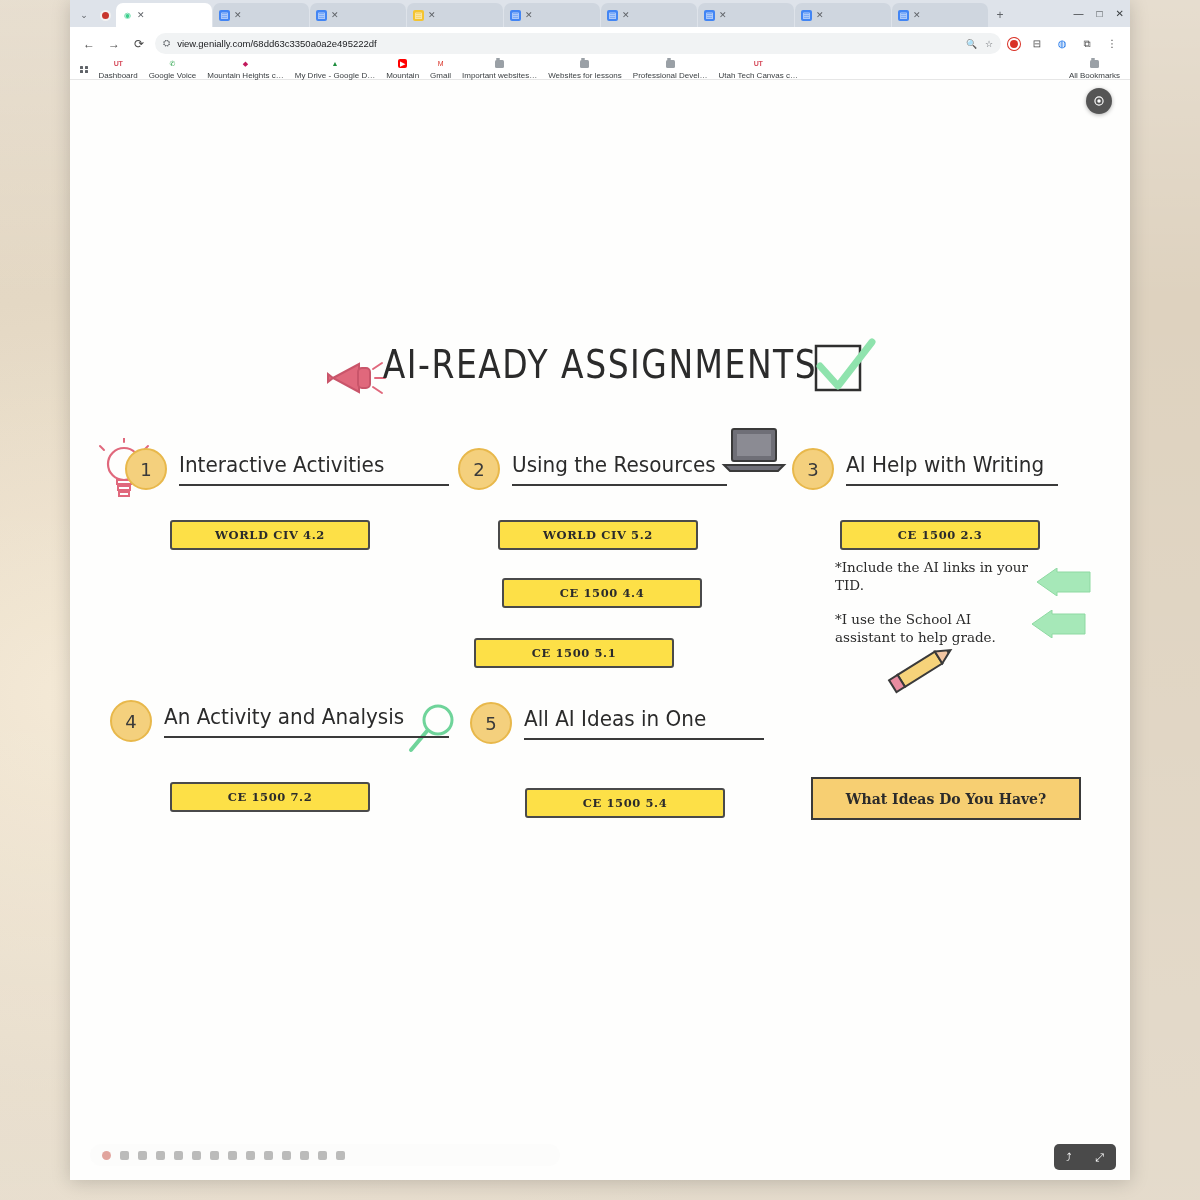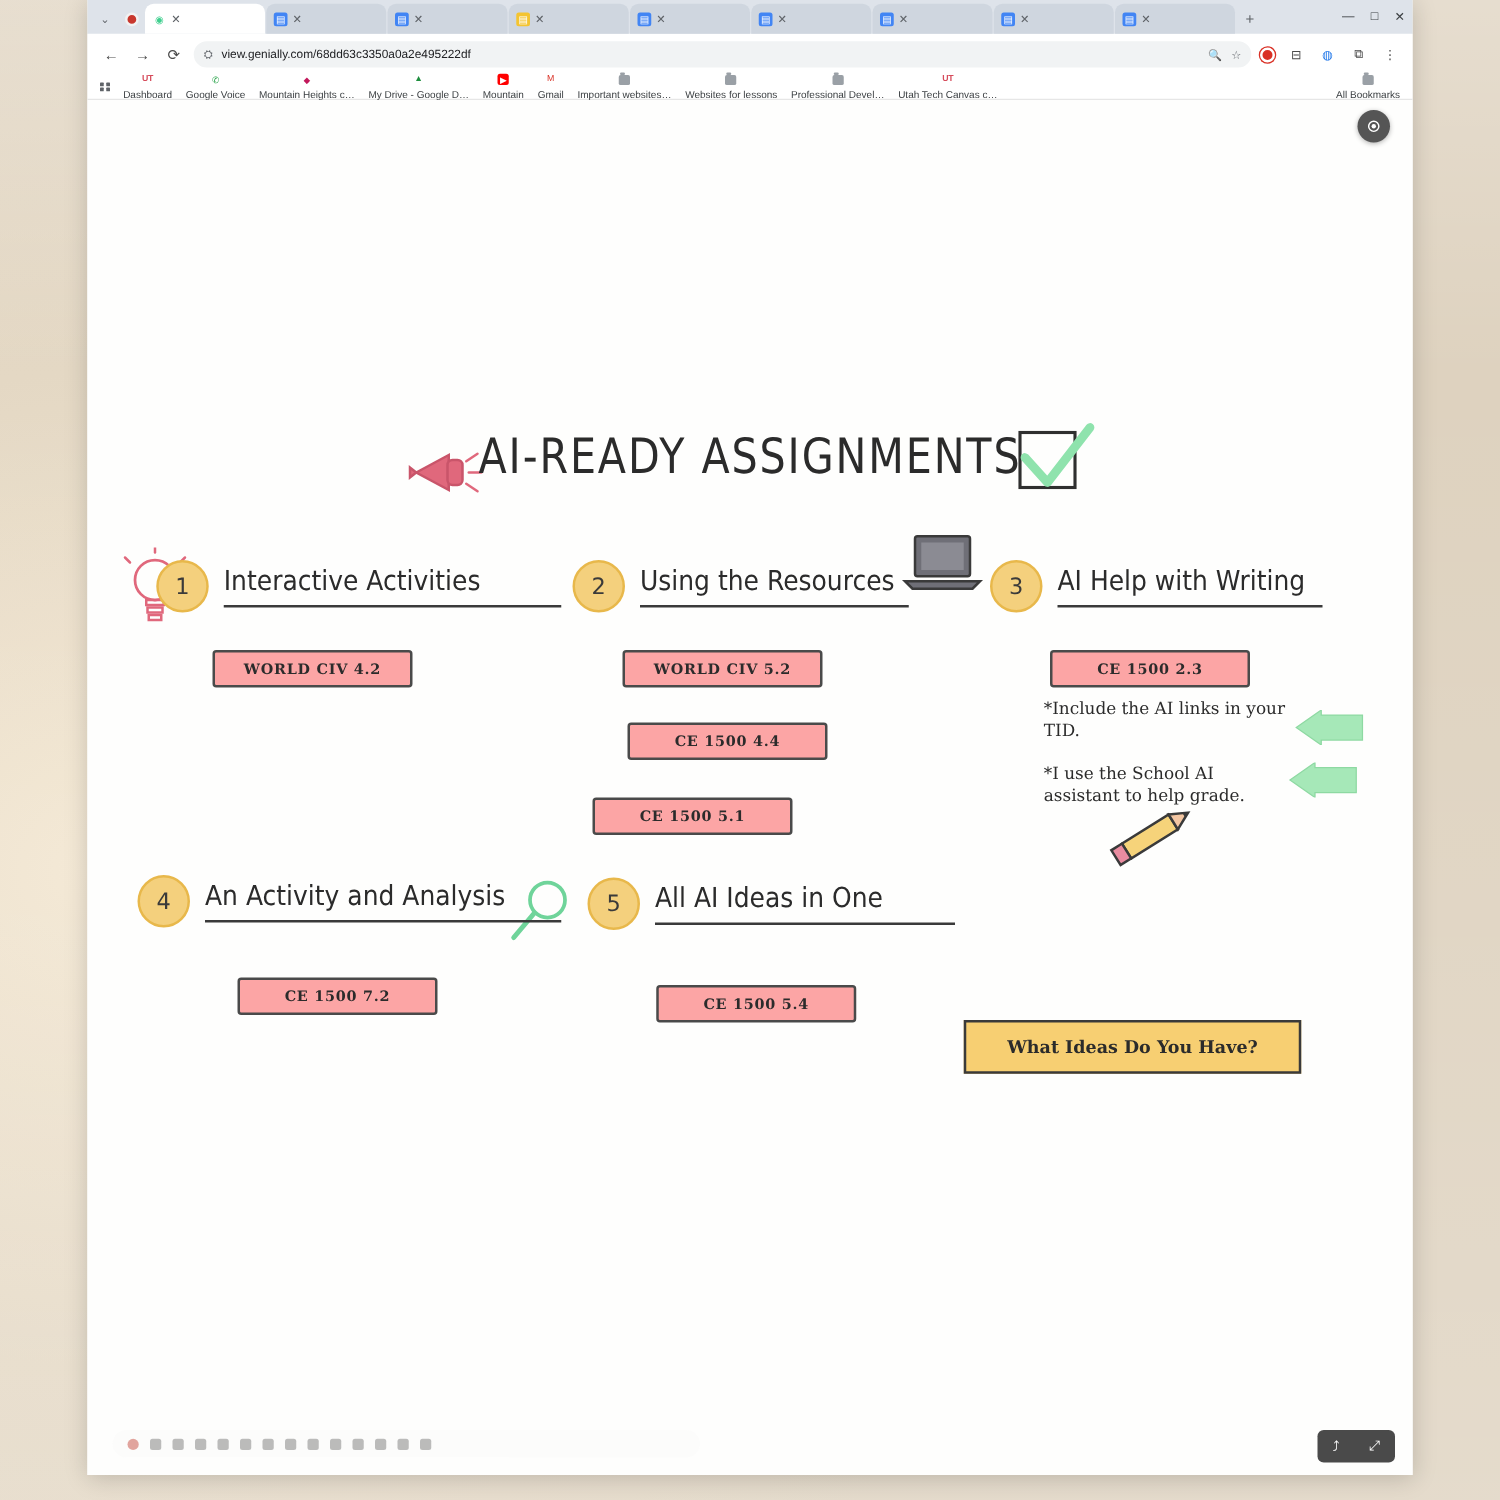--- a/index.html
+++ b/index.html
@@ -135,25 +135,25 @@
     position:absolute; left:54px; top:4px;
     font-family:"DejaVu Sans", sans-serif; font-size:20px; color:#2b2b2b;
     white-space:nowrap; transform:scaleY(1.1);
   }
   .sec .rule{
     position:absolute; left:54px; top:36px; height:2px; background:#3a3a3a;
   }
 
   
   .chip{
-    position:absolute; width:160px; height:30px;
+    position:absolute; width:200px; height:30px;
     display:flex; align-items:center; justify-content:center;
     font-family:"DejaVu Serif", serif; font-weight:bold;
     font-size:11.5px; letter-spacing:.6px; color:#2b2b2b;
-    background:#fca5a5;
+    background:#fde047;
     border:2px solid #4a4a4a;
     border-radius:3px;
     box-shadow:3px 3px 0 -1px rgba(0,0,0,0.0);
   }
   .chip:before{
     content:""; position:absolute; left:-7px; right:-7px; top:2px; bottom:2px;
     background:#d9606f; border-radius:14px; z-index:-1; opacity:.85;
     filter:blur(1px);
   }
 
@@ -449,30 +449,30 @@
         <svg width="56" height="28" viewBox="0 0 56 28">
           <path d="M55 4 L55 24 L22 24 L22 28 L2 14 L22 0 L22 4 Z" fill="#a6e8b8" stroke="#8ed9a2" stroke-width="1"></path>
         </svg>
       </div>
 
       <div class="sec" style="left:40px; top:620px; width:350px;">
         <div class="num">4</div>
         <div class="heading">An Activity and Analysis</div>
         <div class="rule" style="width:285px;"></div>
       </div>
-      <div class="chip" style="left:100px; top:702px;margin-left:20px;">CE 1500 7.2</div>
+      <div class="chip" style="left:100px; top:702px;">CE 1500 7.2</div>
 
       <div class="sec" style="left:400px; top:622px; width:320px;">
         <div class="num">5</div>
         <div class="heading">All AI Ideas in One</div>
         <div class="rule" style="width:240px;"></div>
       </div>
       <div class="chip" style="left:455px; top:708px;">CE 1500 5.4</div>
 
-      <div class="yellow-box" style="left:701px; top:697px;margin-top:39px;">What Ideas Do You Have?</div>
+      <div class="yellow-box" style="left:741px; top:697px;">What Ideas Do You Have?</div>
     </div>
 
     <div class="player">
       <span class="pr"></span>
       <span class="pd"></span>
       <span class="pd"></span>
       <span class="pd"></span>
       <span class="pd"></span>
       <span class="pd"></span>
       <span class="pd"></span>

